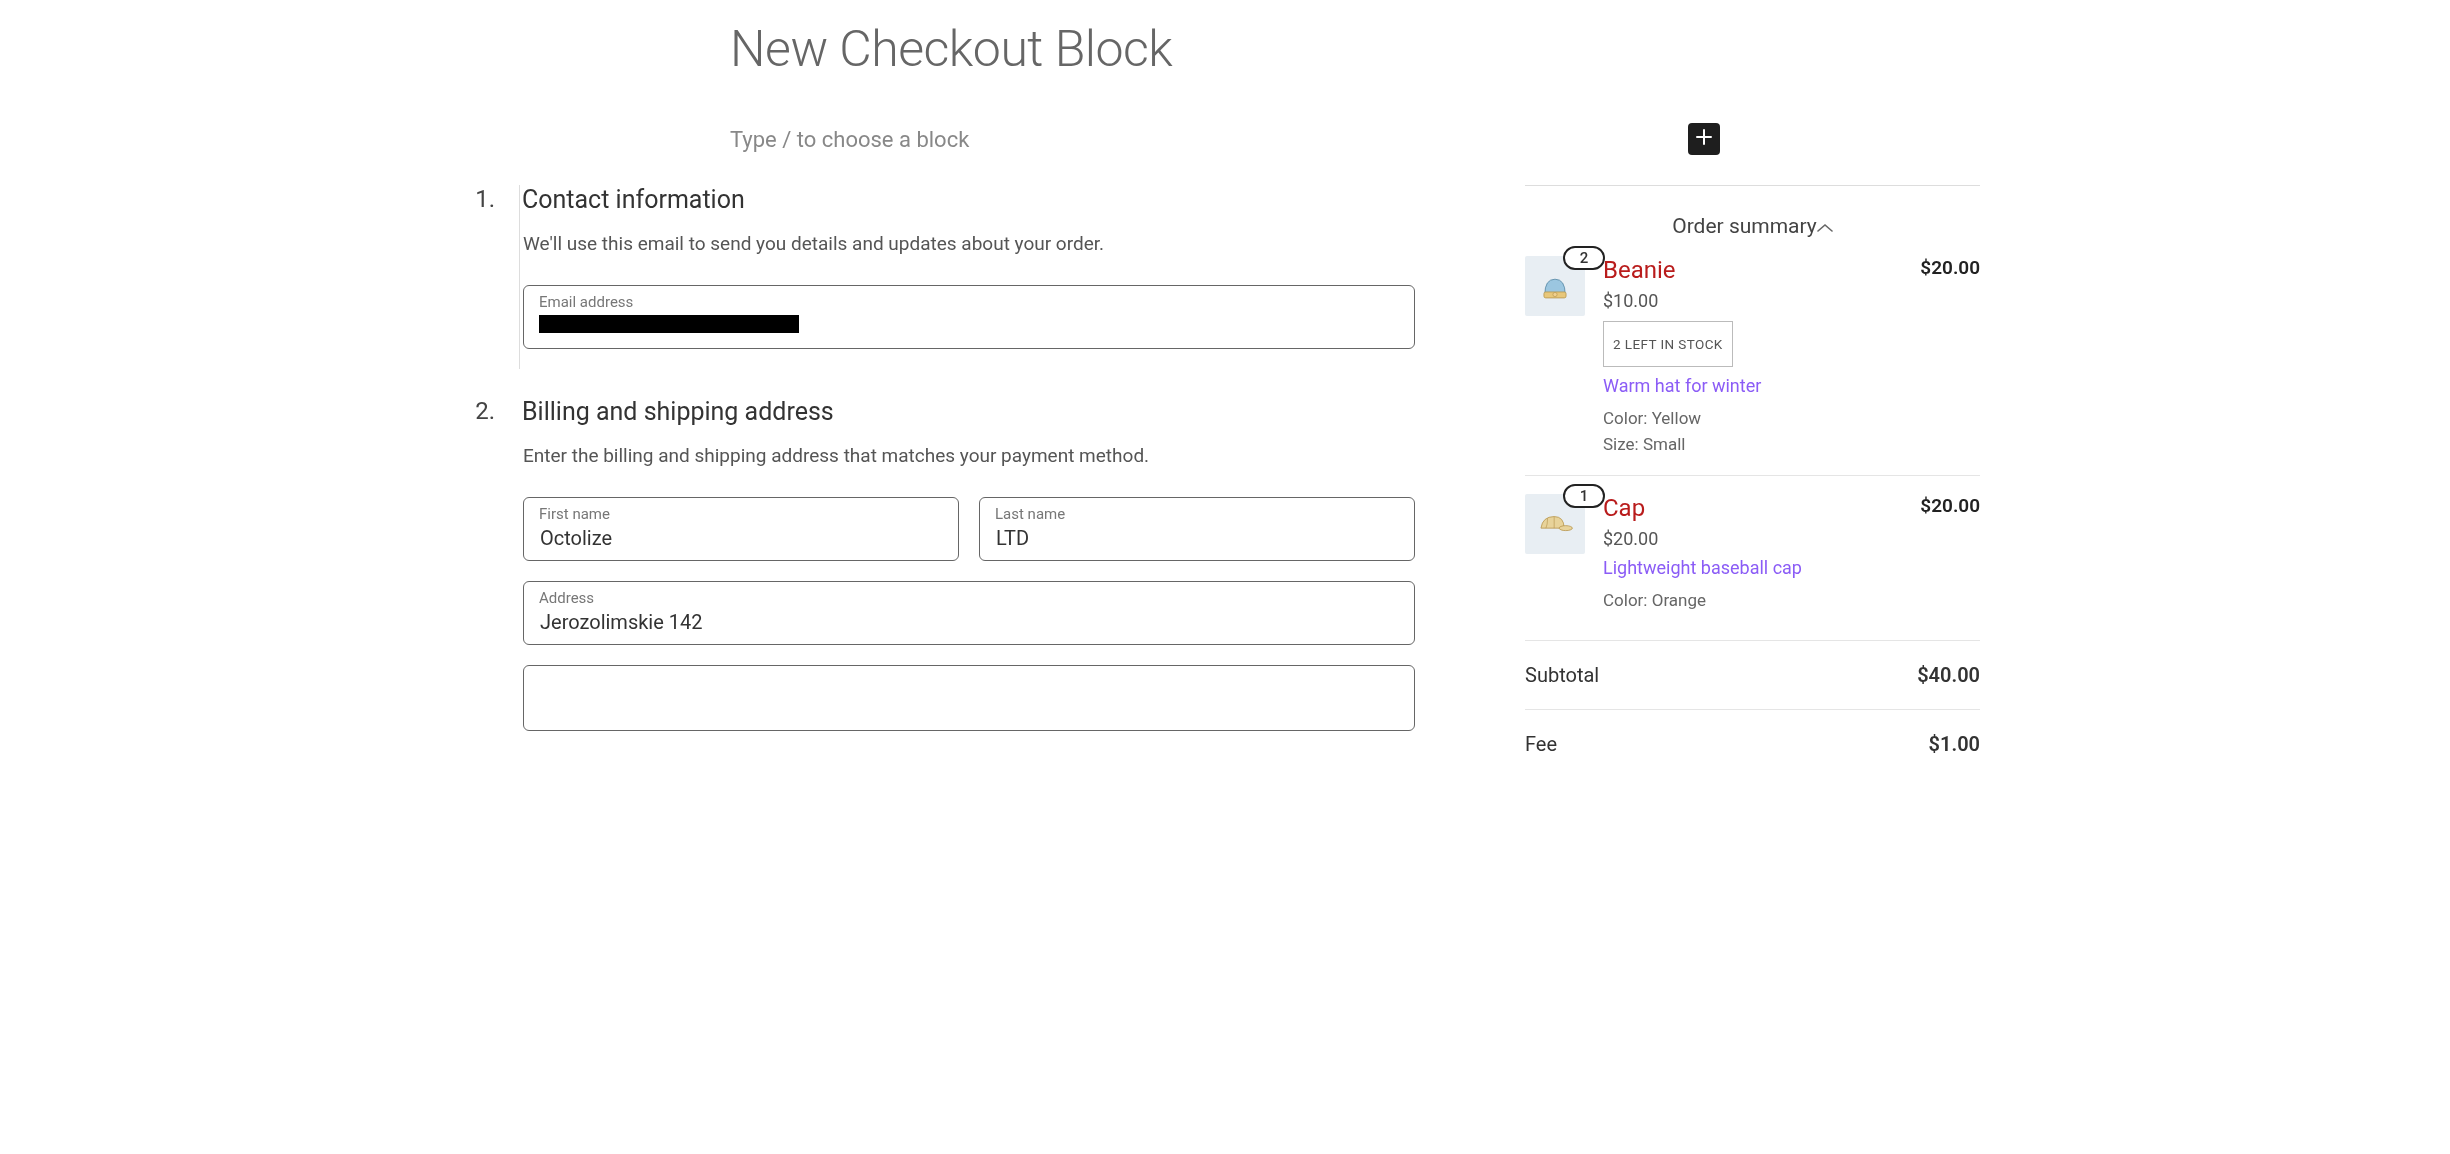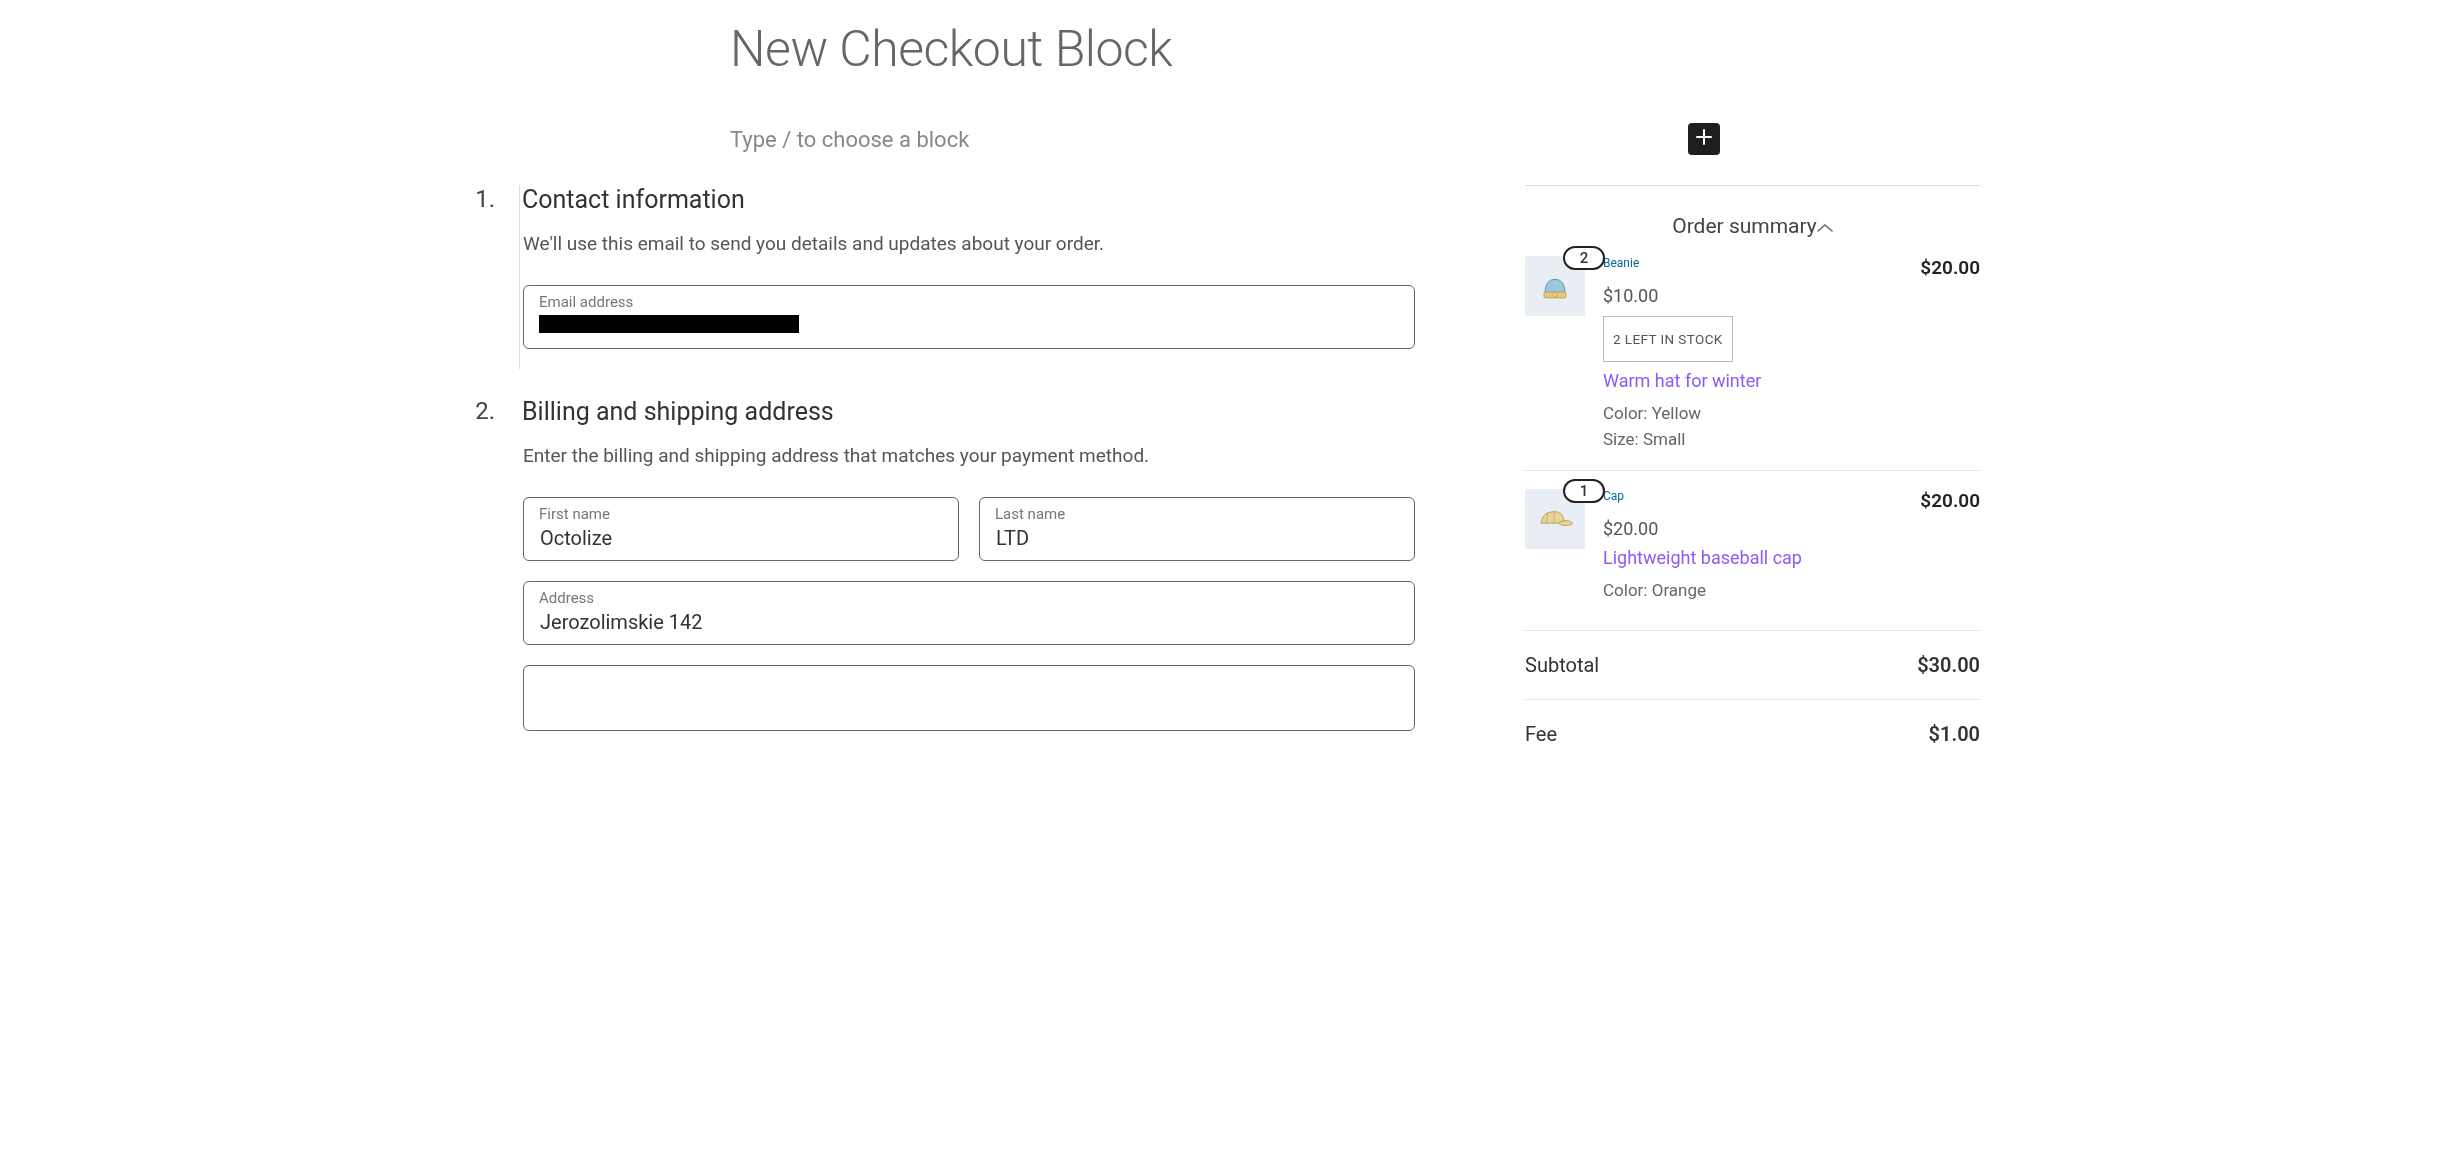--- a/index.html
+++ b/index.html
@@ -182,22 +182,22 @@
     font-size: 15px;
     font-weight: 500;
   }
   .item-info { flex: 1; }
   .item-top {
     display: flex;
     justify-content: space-between;
     align-items: flex-start;
   }
   .item-name {
-    font-size: 12px;
-    color: #0369a1;
+    font-size: 24px;
+    color: #b91c1c;
     text-align: right;
   }
   .item-total {
     font-size: 19px;
     font-weight: 600;
     color: #222;
   }
   .item-unit {
     font-size: 18px;
     color: #555;
@@ -369,21 +369,21 @@
           <div class="item-desc">Lightweight baseball cap</div>
           <div class="item-meta">
             <div>Color: Orange</div>
           </div>
         </div>
       </div>
 
       <div class="totals">
         <div class="totals-row">
           <span>Subtotal</span>
-          <span class="amount">$30.00</span>
+          <span class="amount">$40.00</span>
         </div>
         <div class="totals-row">
           <span>Fee</span>
           <span class="amount">$1.00</span>
         </div>
       </div>
     </div>
   </div>
 </div>
 

